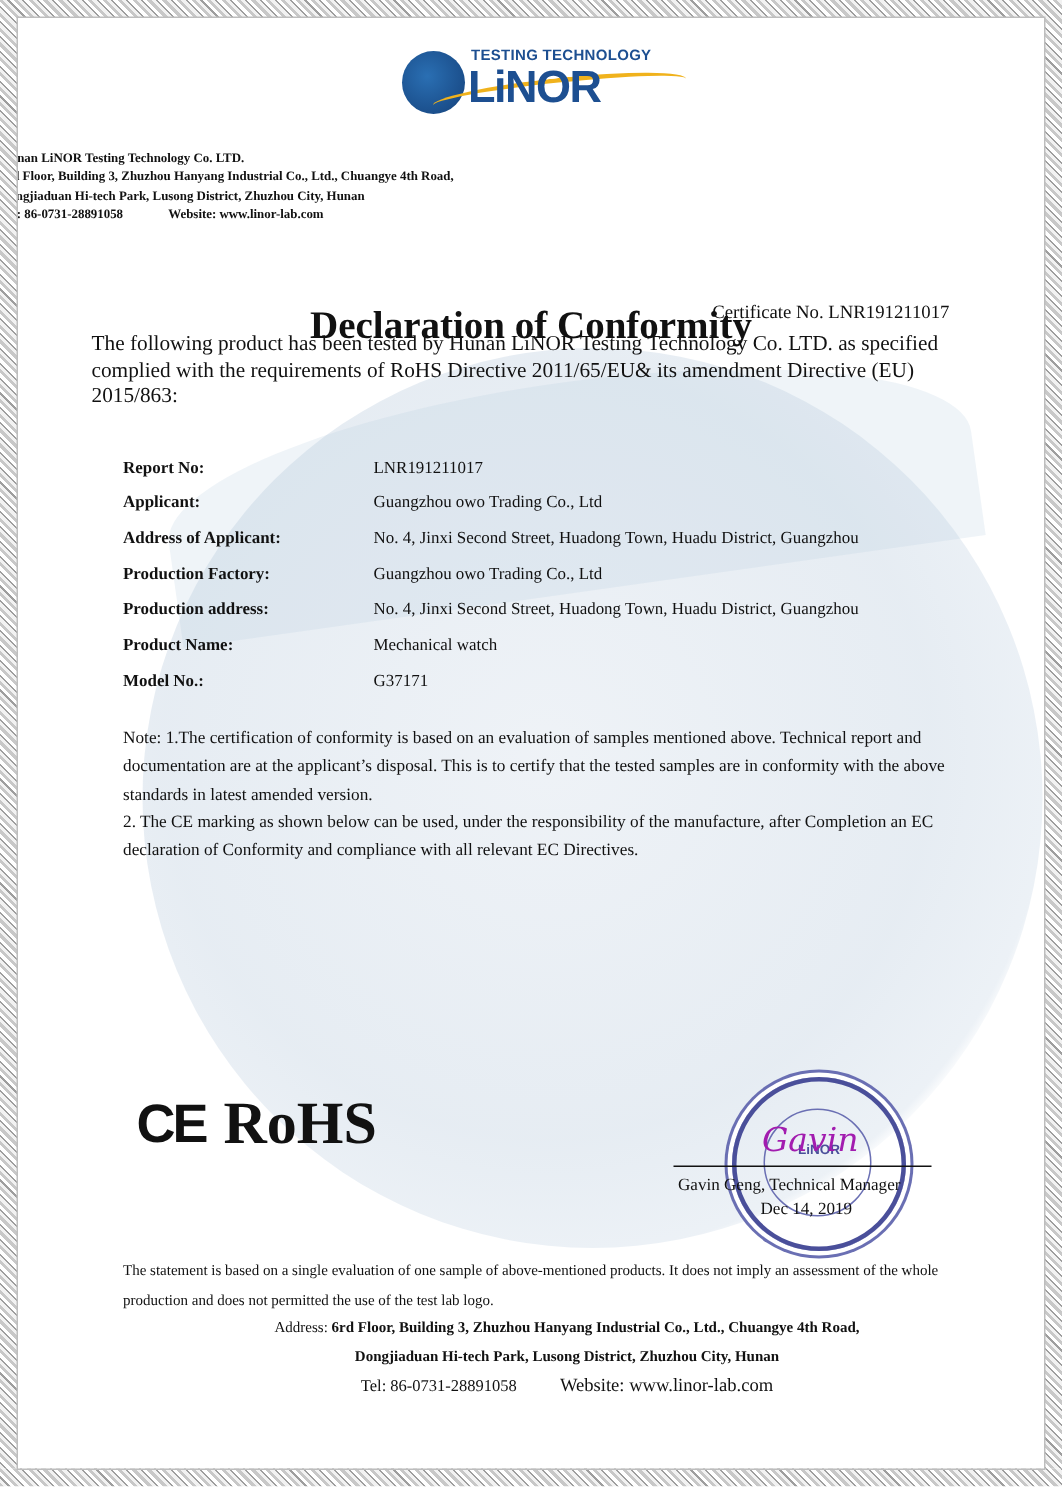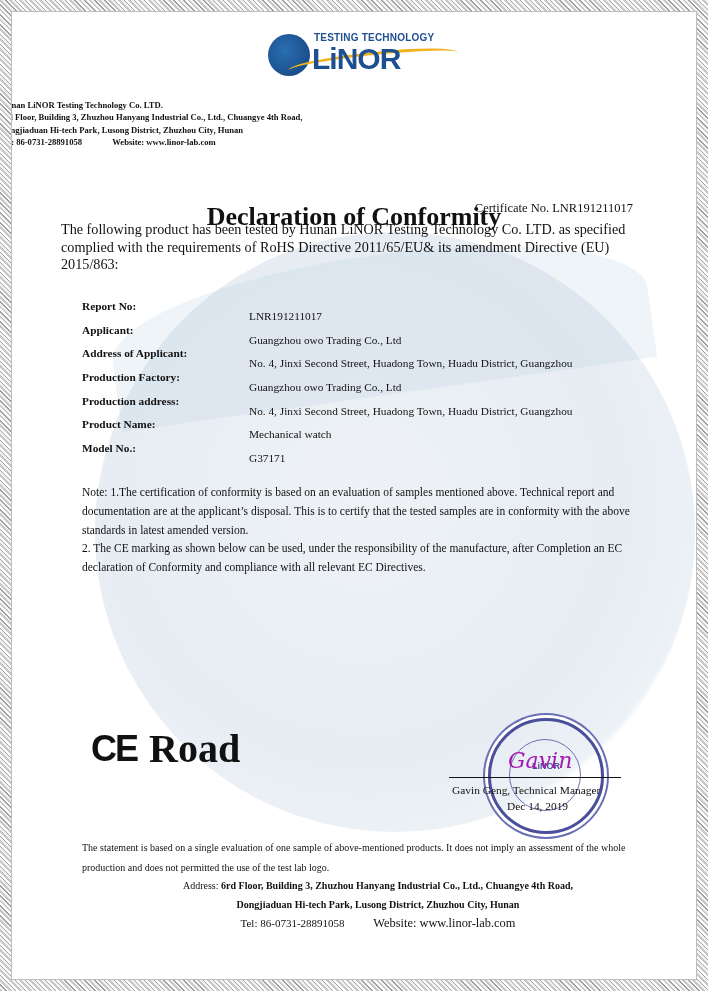--- a/index.html
+++ b/index.html
@@ -23,21 +23,21 @@
   .logo-main { position:absolute; left:44px; top:10px; font-family:"Liberation Sans", sans-serif; font-size:30px; font-weight:bold; color:#1d4f91; letter-spacing:-1px; line-height:34px; }
   .logo-swoosh { position:absolute; left:20px; top:20px; width:170px; height:16px; border-top:3px solid #f0b21c; border-radius:50%; transform:rotate(-6deg); }
 
   .hdr { position:absolute; left:0; width:708px; text-align:left; font-weight:bold; font-size:8.6px; line-height:12.4px; }
   .hdr1 { top:99px; }
   .title { position:absolute; left:0; width:708px; top:154px; text-align:center; font-weight:bold; font-size:26px;margin-top:48px; }
   .cert { position:absolute; right:75px; top:201px; font-size:12.5px; }
   .intro { position:absolute; left:61px; top:221px; width:580px; font-size:14.2px; line-height:17.5px; }
 
   .rows { position:absolute; left:82px; top:294px; }
-  .row { display:flex; height:23.7px; font-size:11.3px; align-items:center; }
+  .row { display:flex; height:23.7px; font-size:11.3px; align-items:flex-end; }
   .row .lbl { width:167px; font-weight:bold; }
   .row .val { white-space:nowrap;margin-top:20px; }
 
   .note { position:absolute; left:82px; top:483px; width:560px; font-size:11.5px; line-height:18.8px; }
 
   .marks { position:absolute; left:91px; top:724px; font-weight:bold; font-size:40px; line-height:50px; display:flex; align-items:flex-start; }
   .ce { font-family:"Liberation Sans", sans-serif; font-weight:bold; font-size:36px; letter-spacing:-2px; margin-right:12px; }
 
   .stamp { position:absolute; left:488px; top:718px; width:110px; height:110px; border-radius:50%;
     border:3px solid #4a4f9a; box-shadow:0 0 0 3px #fff, 0 0 0 5px #6a6fb3; }
@@ -117,21 +117,21 @@
     </div>
   </div>
 
   <div class="note">
     <div>Note: 1.The certification of conformity is based on an evaluation of samples mentioned above. Technical report and documentation are at the applicant’s disposal. This is to certify that the tested samples are in conformity with the above standards in latest amended version.</div>
     <div>2. The CE marking as shown below can be used, under the responsibility of the manufacture, after Completion an EC declaration of Conformity and compliance with all relevant EC Directives.</div>
   </div>
 
   <div class="marks">
     <span class="ce">CE</span>
-    <span>Road</span>
+    <span>RoHS</span>
   </div>
 
   <div class="stamp">
     <div class="stamp-inner"></div>
     <div class="stamp-text">LiNOR</div>
   </div>
   <div class="signature">Gavin</div>
   <div class="sig-line"></div>
   <div class="signer">Gavin Geng, Technical Manager</div>
   <div class="sign-date">Dec 14, 2019</div>

